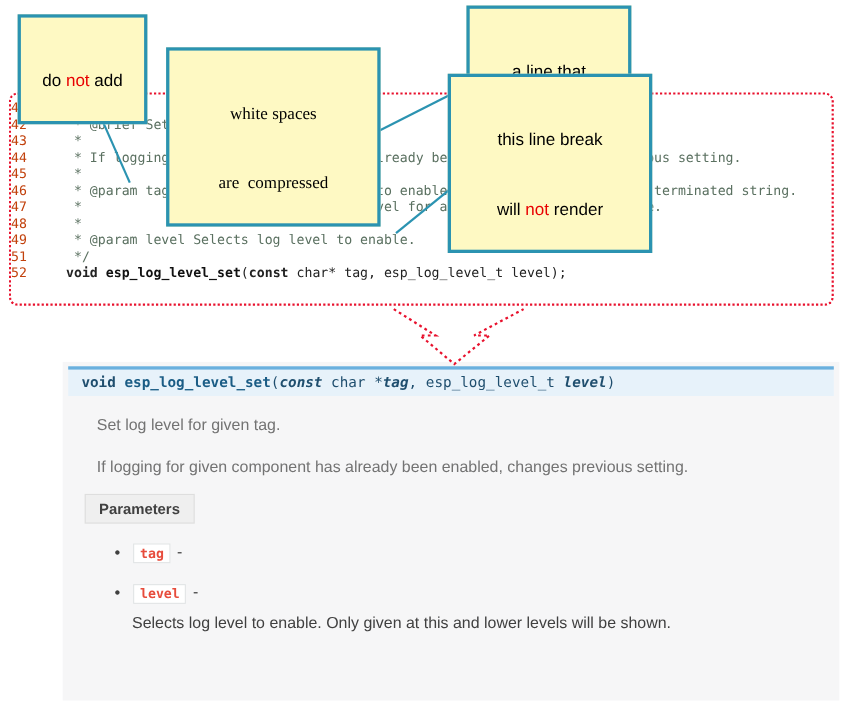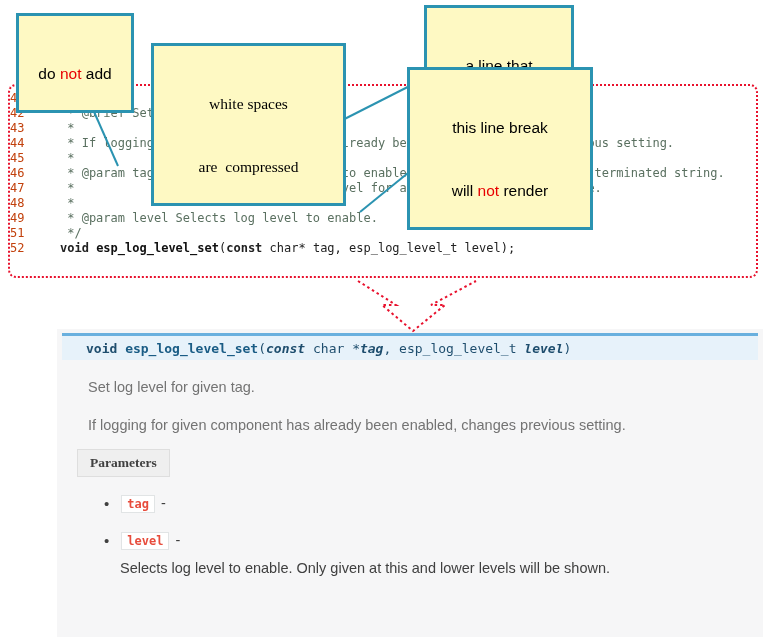--- a/index.html
+++ b/index.html
@@ -34,33 +34,33 @@
   
   .overlay { position:absolute; left:0; top:0; z-index:6; pointer-events:none; }
 
   
   .panel {
     position:absolute; left:57px; top:329px; width:706px; height:308px;
     background:#f6f6f7; z-index:1;
   }
   .sigbar {
     margin:4px 5px 0 5px; background:#e7f2fa; border-top:3px solid #6ab0de;
-    padding:5px 8px 4px 24px; font:13px "DejaVu Sans Mono", monospace; color:#1f4e6e;
+    padding:5px 8px 4px 12px; font:13px "DejaVu Sans Mono", monospace; color:#1f4e6e;
   }
   .sigbar span { white-space:pre; }
   .sig-kw { font-weight:bold; }
   .sig-kw-it { font-weight:bold; font-style:italic; }
   .sig-name { font-weight:bold; color:#1a5c85; }
   .sig-arg { font-weight:bold; font-style:italic; }
 
   .para { margin:16px 28px 0 31px; font-size:14.5px; color:#737373; line-height:22px; }
   .params-label {
     display:inline-block; margin:13px 0 0 20px; background:#efefef;
     border:1px solid #dedede; padding:5px 12px; font-size:13.5px;
-    font-weight:bold; color:#404040;font-family:Liberation Serif, serif;
+    font-weight:bold; color:#404040;
   }
   .param-head { margin:16px 0 0 47px; display:flex; align-items:center; font-size:14.5px; color:#404040; line-height:21px; }
   .bullet { margin-right:12px; font-size:15px; color:#404040; }
   .lit {
     font:12px "DejaVu Sans Mono", monospace; font-weight:bold; color:#e74c3c;
     background:#fff; border:1px solid #e1e4e5; padding:1px 5px;
   }
   .dash { margin-left:6px; }
   .param-desc { margin:6px 34px 0 63px; font-size:14.5px; color:#404040; line-height:22px; }
 </style>

